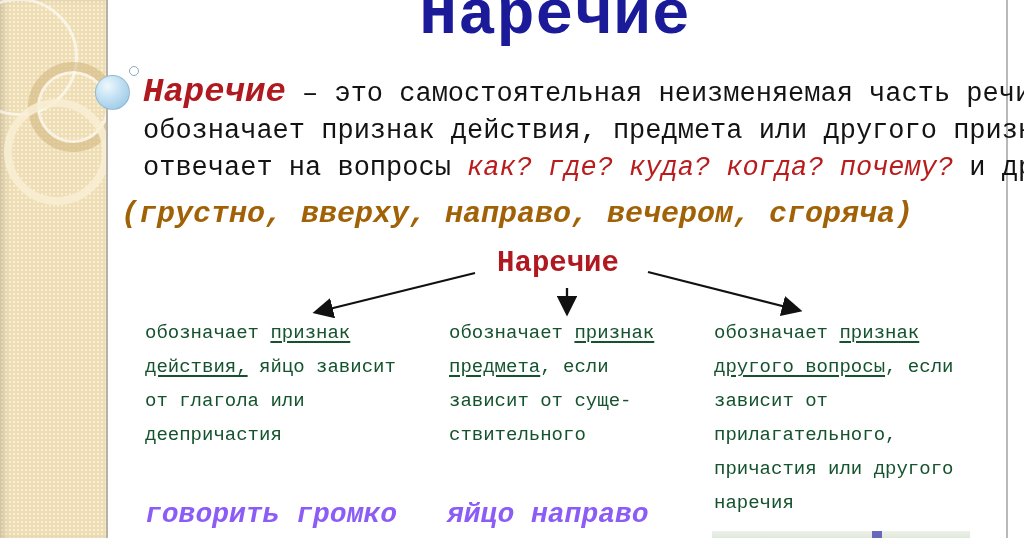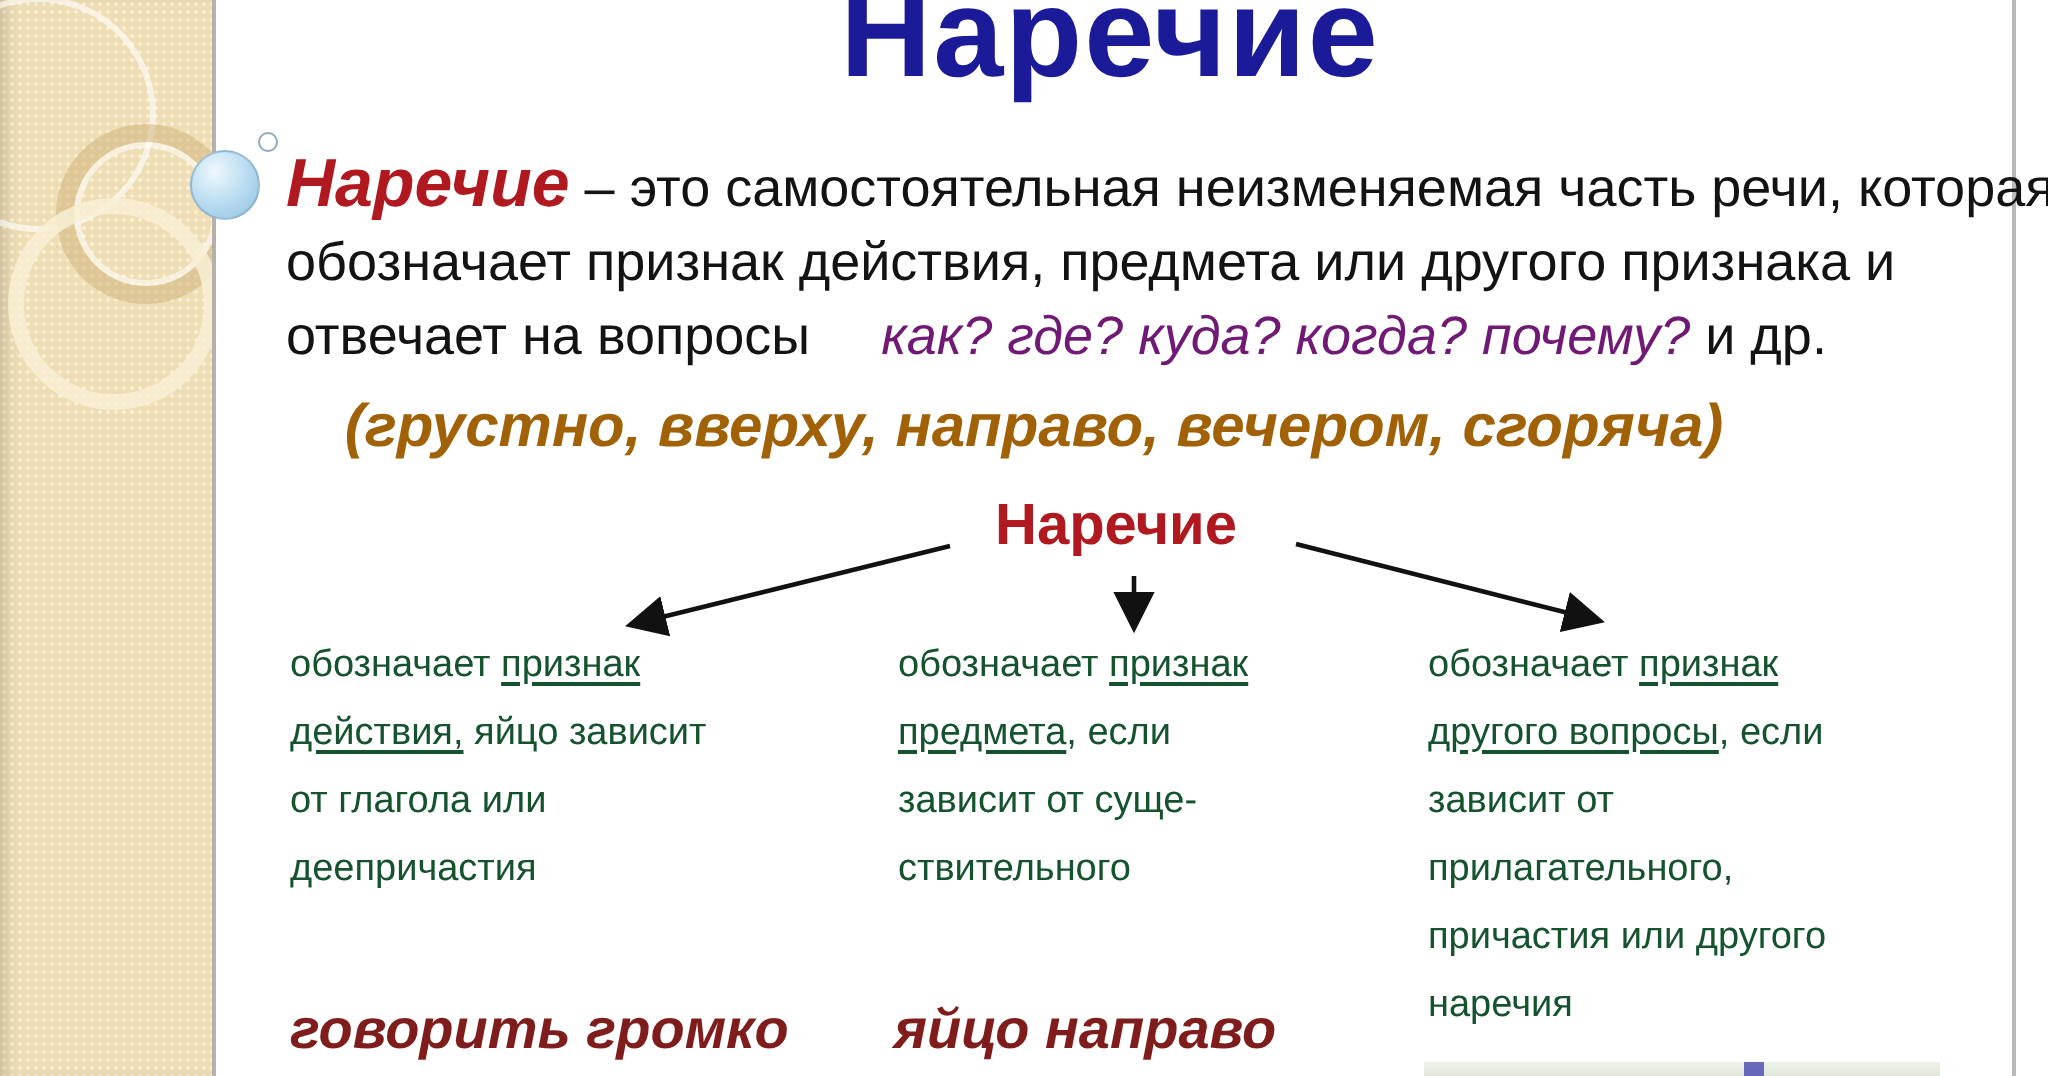--- a/index.html
+++ b/index.html
@@ -1,20 +1,20 @@
 <!DOCTYPE html>
 <html><head>
 <meta charset="utf-8">
 <style>
   * { margin:0; padding:0; box-sizing:border-box; }
   html,body { background:#ffffff; }
   .slide {
     position:relative; width:1024px; height:538px;
     background:#ffffff; overflow:hidden;
-    font-family:Liberation Sans, sans-serif;
+    font-family:Liberation Mono, monospace;
     color:#111111;
   }
   
   .sidebar {
     position:absolute; left:0; top:0; width:108px; height:538px;
     background-color:#efdeb4;
     background-image:radial-gradient(rgba(255,255,255,.5) 1px, transparent 1px);
     background-size:4px 4px;
     border-right:2px solid #b3b1a9;
     box-shadow:inset 6px 0 8px -4px rgba(120,110,90,.35);
@@ -43,21 +43,21 @@
     text-align:center; transform:translateX(-14px);
     font-size:63px; font-weight:bold; color:#1b1a99; letter-spacing:1px;
     white-space:pre;
   }
   
   .definition {
     position:absolute; left:143px; top:74px; width:875px;
     font-size:27px; line-height:37px; white-space:pre; color:#131313;
   }
   .def-term { font-size:34px; font-weight:bold; font-style:italic; color:#b0191f; }
-  .def-questions { font-style:italic; color:#701a75;margin-left:28px; }
+  .def-questions { font-style:italic; color:#b91c1c; }
   
   .paren-line {
     position:absolute; left:130px; top:197px; width:878px;
     text-align:center; transform:translateX(-52px);
     font-size:30px; font-style:italic; font-weight:bold; color:#a16207; white-space:pre;
   }
   
   .root-node {
     position:absolute; left:130px; top:247px; width:878px;
     text-align:center; transform:translateX(-11px);
@@ -66,21 +66,21 @@
   .arrows { position:absolute; left:130px; top:240px; width:880px; height:82px; }
   .branch {
     position:absolute; top:316px; font-size:19px; line-height:34px; white-space:pre; color:#14532d;
   }
   .branch-1 { left:145px; width:300px; }
   .branch-2 { left:449px; width:265px; }
   .branch-3 { left:714px; width:290px; }
   .u { text-decoration:underline; text-decoration-thickness:1.5px; text-underline-offset:3px; }
   .example {
     position:absolute; top:499px; font-size:28px; font-style:italic; font-weight:bold;
-    color:#7f1d1d; white-space:pre;
+    color:#8b5cf6; white-space:pre;
   }
   .example-1 { left:145px; }
   .example-2 { left:447px; }
   .cutoff-sliver {
     position:absolute; left:712px; top:531px; width:258px; height:7px;
     background:linear-gradient(#eef2ea,#dfe7da);
   }
   .cutoff-tick {
     position:absolute; left:872px; top:531px; width:10px; height:7px;
     background:#3c3cae; opacity:.75;

